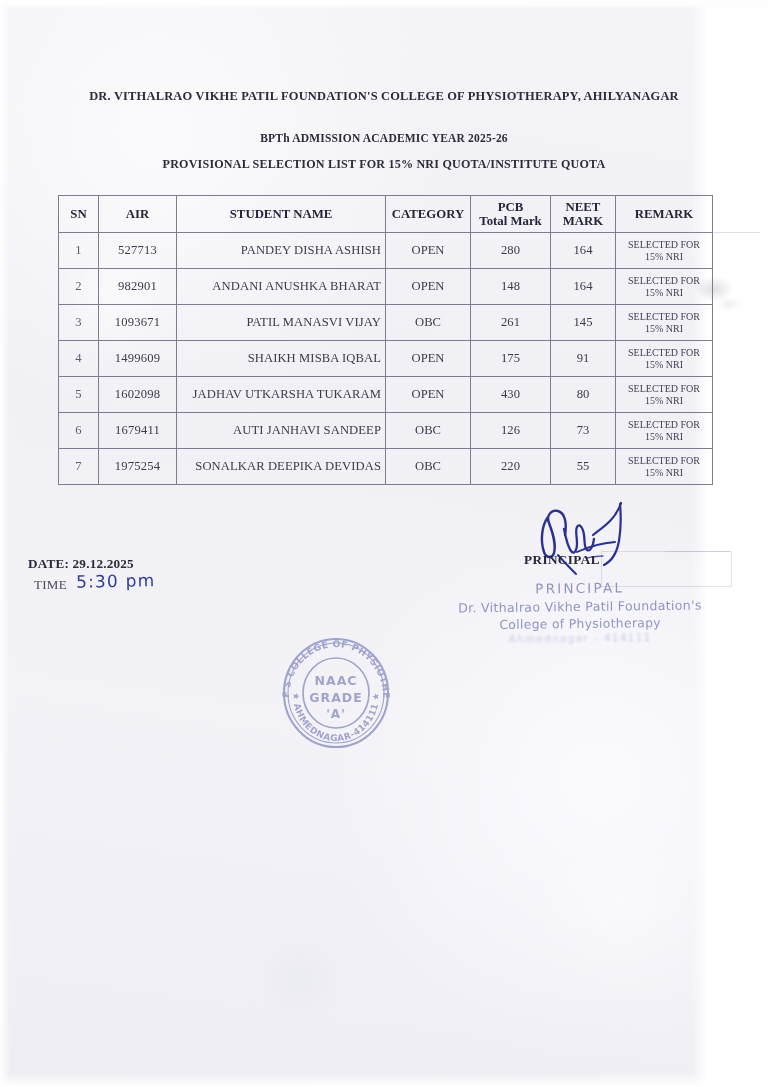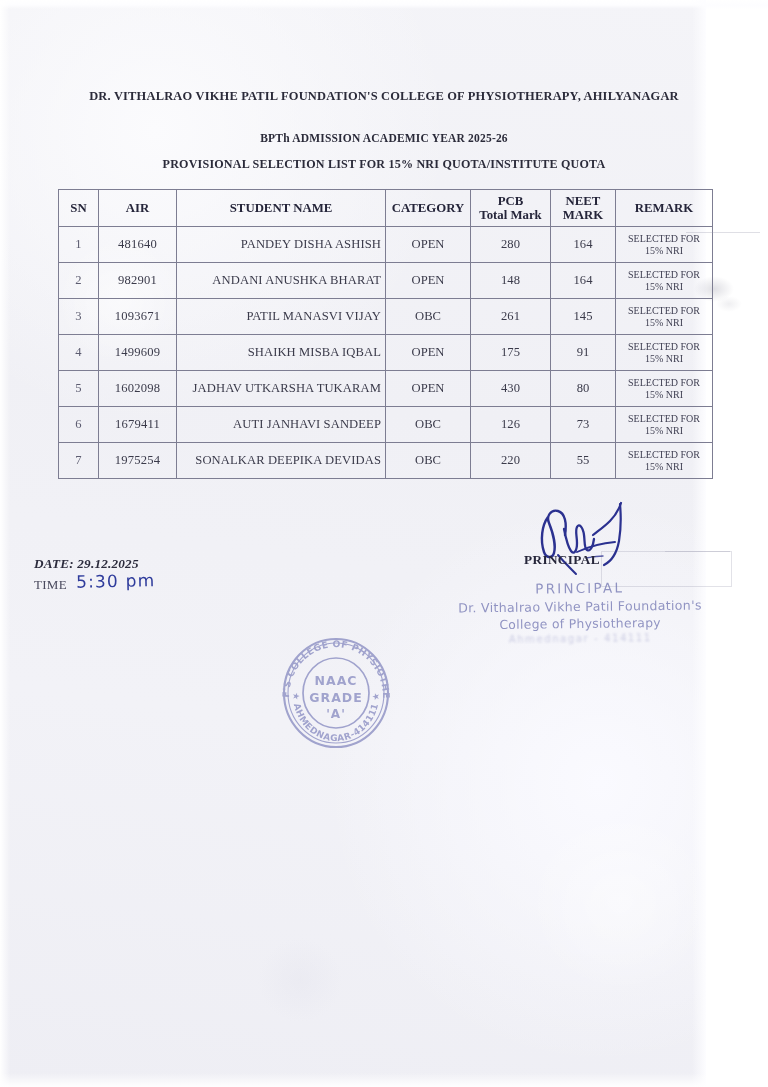--- a/index.html
+++ b/index.html
@@ -69,21 +69,21 @@
     transform: scaleX(.93);
   }
   #title-main   { top: 88px;  font-size: 13.4px; }
   #title-sub1   { top: 131px; font-size: 12.4px; }
   #title-sub2   { top: 156px; font-size: 13.0px; }
 
   
   #tbl-wrap {
     position: absolute;
     left: 31px;
-    top: 189px;
+    top: 195px;
     width: 654px;
     padding-left: 27px;
   }
   table {
     border-collapse: collapse;
     width: 654px;
     table-layout: fixed;
     color: #3a3a4a;
   }
   th, td {
@@ -117,24 +117,23 @@
   
   #ghost-line {
     position: absolute;
     left: 686px; top: 232px; width: 74px; height: 1px;
     background: rgba(150,150,170,.30);
   }
 
   
   #date-line {
     position: absolute;
-    left: 34px; top: 556px;
+    left: 28px; top: 556px;
     font-size: 13.2px; font-weight: bold; color: #2b2b3c;
     letter-spacing: .2px;
-    font-style: italic;
   }
   #time-label {
     position: absolute;
     left: 34px; top: 577px;
     font-size: 13.0px; color: #4a4a5e;
     letter-spacing: .3px;
   }
   #time-value {
     position: absolute;
     left: 76px; top: 571px;
@@ -236,21 +235,21 @@
           <th>
             <div>NEET</div>
             <div>MARK</div>
           </th>
           <th>REMARK</th>
         </tr>
       </thead>
       <tbody id="tbody">
           <tr>
             <td class="sn">1</td>
-            <td class="air">481640</td>
+            <td class="air">527713</td>
             <td class="name">PANDEY DISHA ASHISH</td>
             <td>OPEN</td>
             <td>280</td>
             <td>164</td>
             <td class="remark">
               <div>SELECTED FOR</div>
               <div>15% NRI</div>
             </td>
           </tr>
           <tr>

